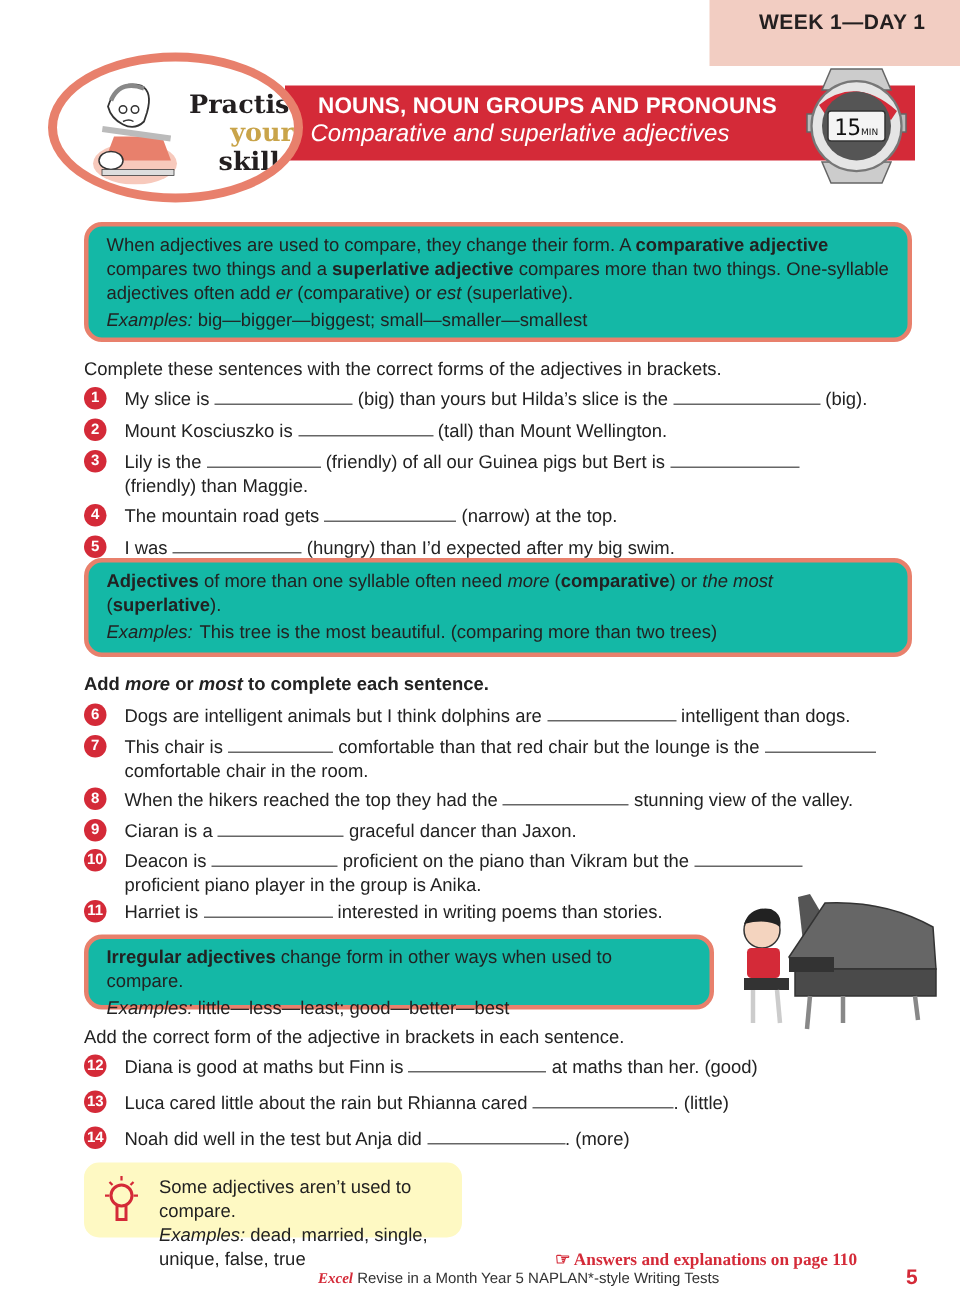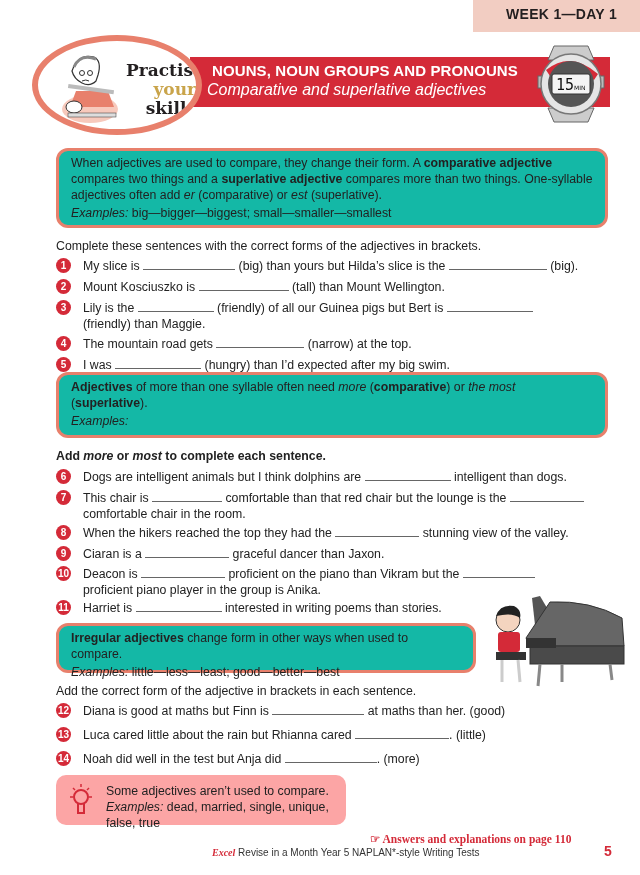--- a/index.html
+++ b/index.html
@@ -1,19 +1,19 @@
 <!DOCTYPE html>
 <html><head>
 <meta charset="utf-8">
 <style>
   * { box-sizing: border-box; margin: 0; padding: 0; }
   html, body { width: 640px; height: 875px; background: #ffffff; overflow: hidden; }
   body { font-family: "Liberation Sans", "DejaVu Sans", sans-serif; color: #222; font-size: 12.3px; position: relative; }
 
-  .week-tab { position: absolute; left: 473px; top: 0; width: 167px; height: 32px; background: #f2cdc2; text-align: center; font-weight: bold; font-size: 14px; line-height: 28px; color: #231f20; letter-spacing: 0.3px; padding-left: 10px; }
+  .week-tab { position: absolute; left: 473px; top: 0; width: 167px; height: 44px; background: #f2cdc2; text-align: center; font-weight: bold; font-size: 14px; line-height: 28px; color: #231f20; letter-spacing: 0.3px; padding-left: 10px; }
 
   .banner { position: absolute; left: 190px; top: 57px; width: 420px; height: 50px; background: #d42a38; }
   .banner-title { position: absolute; left: 212px; top: 62px; color: #fff; font-weight: bold; font-size: 15px; letter-spacing: 0.1px; }
   .banner-sub { position: absolute; left: 207px; top: 81px; color: #fff; font-style: italic; font-size: 16px; }
 
   .badge { position: absolute; left: 32px; top: 35px; width: 170px; height: 100px; border: 6px solid #e8806c; border-radius: 50%; background: #fff; overflow: hidden; }
   .badge-figure { position: absolute; left: 22px; top: 10px; width: 60px; height: 72px; }
   .badge-text { position: absolute; left: 88px; top: 20px; font-family: "DejaVu Serif", serif; font-weight: bold; font-size: 17px; line-height: 19px; color: #231f20; text-align: right; width: 70px; }
   .badge-text .your { color: #c9a44a; }
 
@@ -24,21 +24,21 @@
   .info-box i { font-style: italic; }
 
   .instruction { position: absolute; left: 56px; font-size: 12.3px; }
   .q { position: absolute; left: 56px; font-size: 12.3px; line-height: 16px; }
   .qnum { position: absolute; left: 0; top: 0; width: 15px; height: 15px; border-radius: 50%; background: #d42a38; color: #fff; font-weight: bold; font-size: 10px; text-align: center; line-height: 15px; }
   .qtext { margin-left: 27px; }
   .blank { display: inline-block; border-bottom: 1px solid #666; height: 11px; vertical-align: baseline; }
 
   .piano { position: absolute; left: 490px; top: 590px; width: 140px; height: 100px; }
 
-  .tip-box { position: absolute; left: 56px; top: 775px; width: 290px; height: 50px; background: #fca5a5; border-radius: 10px; }
+  .tip-box { position: absolute; left: 56px; top: 775px; width: 252px; height: 50px; background: #fef9c3; border-radius: 10px; }
   .tip-icon { position: absolute; left: 12px; top: 8px; width: 26px; height: 36px; }
   .tip-text { position: absolute; left: 50px; top: 8px; font-size: 12.3px; line-height: 16px; }
 
   .answers { position: absolute; left: 370px; top: 832px; font-family: "Liberation Serif", serif; font-weight: bold; color: #d42a38; font-size: 11.5px; }
   .footer { position: absolute; left: 212px; top: 847px; font-family: "Liberation Sans Narrow", "Liberation Sans", sans-serif; font-size: 10px; color: #333; }
   .footer .brand { color: #d42a38; font-family: "Liberation Serif", serif; font-style: italic; font-weight: bold; }
   .page-num { position: absolute; left: 604px; top: 843px; font-size: 14px; font-weight: bold; color: #d42a38; }
 </style>
 </head>
 <body>
@@ -110,20 +110,21 @@
 <div class="q" style="top:357px; width:560px;">
   <span class="qnum">5</span>
   <div class="qtext"><span>I was </span><span class="blank" style="width:86px;"></span><span> (hungry) than I’d expected after my big swim.</span></div>
 </div>
 
 <div class="info-box" style="top:372px; width:552px; height:66px;">
   <div><b>Adjectives</b><span> of more than one syllable often need </span><i>more</i><span> (</span><b>comparative</b><span>) or </span><i>the most</i><span> (</span><b>superlative</b><span>).</span></div>
   <div style="display:flex; margin-top:2px;">
     <i style="width:62px; flex:none;">Examples:</i>
     <div>
+        <div>This tree is the most beautiful. (comparing more than two trees)</div>
       </div>
   </div>
 </div>
 
 <div class="instruction" style="top:449px;font-weight:bold;"><span>Add </span><i>more</i><span> or </span><i>most</i><span> to complete each sentence.</span></div>
 
 <div class="q" style="top:469px; width:560px;">
   <span class="qnum">6</span>
   <div class="qtext"><span>Dogs are intelligent animals but I think dolphins are </span><span class="blank" style="width:86px;"></span><span> intelligent than dogs.</span></div>
 </div>

